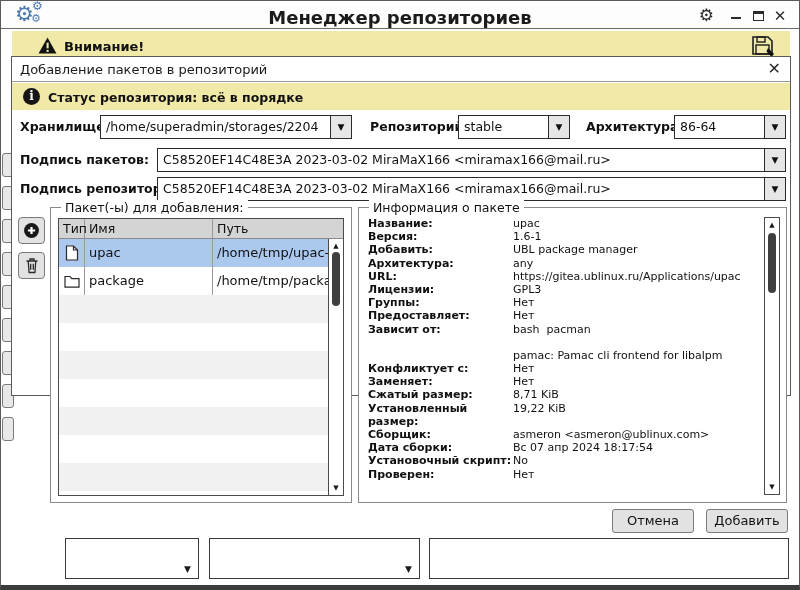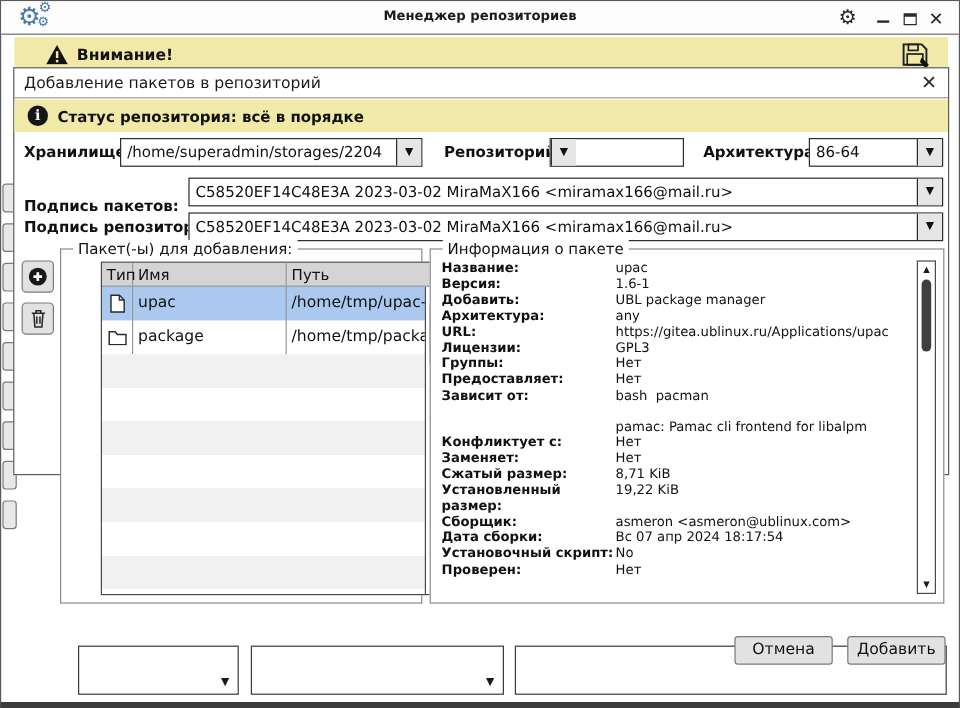--- a/index.html
+++ b/index.html
@@ -9,21 +9,21 @@
   .window { position:absolute; left:0; top:0; width:800px; height:590px;
             border:1px solid #5a5a5a; border-bottom:5px solid #3c3c3c; background:#fff; overflow:hidden; }
 
   
   .titlebar { position:absolute; left:0; top:0; width:100%; height:28px; background:#fdfdfd;
               border-bottom:1px solid #6a6a6a; }
   .app-logo { position:absolute; left:14px; top:1px; width:40px; height:26px; color:#4a79ae; }
   .app-logo .g1 { position:absolute; left:0; top:0px; font-size:21px; }
   .app-logo .g2 { position:absolute; left:17px; top:-3px; font-size:12px; }
   .app-logo .g3 { position:absolute; left:16px; top:10px; font-size:11px; }
-  .win-title { position:absolute; left:0; right:0; top:6px; text-align:center; font-size:11px;
+  .win-title { position:absolute; left:0; right:0; top:6px; text-align:center; font-size:18px;
                font-weight:bold; color:#1b1b1b; }
   .settings-gear { position:absolute; right:85px; top:4px; font-size:17px; color:#2b2b2b; cursor:default; }
   .winbtn { position:absolute; top:8px; width:14px; height:14px; text-align:center; }
   .btn-min  { right:56px; } .btn-min i { display:block; margin:8px auto 0; width:10px; height:2px; background:#2b2b2b; }
   .btn-max  { right:34px; } .btn-max i { display:block; margin:2px auto 0; width:11px; height:10px;
               border:1px solid #2b2b2b; border-top:3px solid #2b2b2b; background:#fff; }
   .btn-close { right:12px; font-size:15px; color:#2b2b2b; line-height:14px; }
 
   
   .warnbar { position:absolute; left:11px; top:30px; width:778px; height:68px; background:#f0e9a8; }
@@ -55,21 +55,21 @@
                   font-size:9px; color:#111; line-height:22px; }
 
   .tool-btn { position:absolute; left:6px; width:27px; height:27px; background:#e2e2e2;
               border:1px solid #7a7a7a; border-radius:4px; text-align:center; }
 
   .groupbox { position:absolute; border:1px solid #8a8a8a; background:#fff; }
   .legend { position:absolute; top:-8px; left:10px; background:#fff; padding:0 4px; font-size:12.5px; color:#111; }
 
   
   .pkg-table { position:absolute; left:7px; top:10px; width:286px; height:278px; border:1px solid #4a4a4a;
-               background:#fff; overflow:hidden;margin-left:26px; }
+               background:#fff; overflow:hidden; }
   .thead { display:flex; height:20px; background:#d4d4d4; border-bottom:1px solid #8a8a8a; }
   .thead .c { font-size:12.5px; color:#111; line-height:19px; padding-left:4px; border-right:1px solid #9a9a9a; }
   .c-type { width:26px; } .c-name { width:128px; } .c-path { flex:1; border-right:none !important; }
   .trow { display:flex; height:28px; align-items:center; width:270px; }
   .trow .c { font-size:13px; color:#111; line-height:27px; padding-left:4px; height:100%;
              border-right:1px solid #9a9a9a; white-space:nowrap; overflow:hidden; }
   .trow.selected { background:#abc8ee; }
   .trow .c-type { display:flex; align-items:center; justify-content:center; padding-left:0; }
   .filler { position:absolute; left:0; top:76px; width:270px; bottom:0;
             background:repeating-linear-gradient(#f1f1f1 0 28px, #ffffff 28px 56px); }
@@ -89,21 +89,21 @@
   .info-scroll { position:absolute; right:6px; top:9px; width:16px; height:278px; background:#fff;
                  border:1px solid #4a4a4a; }
   .info-scroll .up, .info-scroll .down { position:absolute; left:0; width:100%; text-align:center;
                  font-size:7px; color:#1a1a1a; }
   .info-scroll .up { top:3px; } .info-scroll .down { bottom:3px; }
   .info-scroll .thumb { position:absolute; left:3px; top:15px; width:8px; height:60px; background:#3f3f3f;
                  border-radius:4px; }
 
   .dlg-btn { position:absolute; top:452px; width:82px; height:24px; background:#e2e2e2;
              border:1px solid #7a7a7a; border-radius:3px; font-size:13px; color:#111; text-align:center;
-             line-height:22px;margin-top:21px; }
+             line-height:22px; }
   .btn-cancel { left:600px; } .btn-add { left:694px; }
 </style>
 </head>
 <body>
 
 <div class="window">
 
   <div class="titlebar">
     <div class="app-logo">
       <span class="g1">⚙</span>
@@ -166,29 +166,30 @@
       <span class="status-text">Статус репозитория: всё в порядке</span>
     </div>
 
     <span class="flabel" style="left:8px; top:58px;">Хранилище:</span>
     <div class="combo" style="left:88px; top:58px; width:252px;">
       <span class="val">/home/superadmin/storages/2204</span>
       <span class="arrow">▼</span>
     </div>
     <span class="flabel" style="left:358px; top:58px;">Репозиторий:</span>
     <div class="combo" style="left:446px; top:58px; width:112px;">
+      <span class="val">stable</span>
       <span class="arrow">▼</span>
     </div>
     <span class="flabel" style="left:574px; top:58px;">Архитектура:</span>
     <div class="combo" style="left:662px; top:58px; width:112px;">
       <span class="val">86-64</span>
       <span class="arrow">▼</span>
     </div>
 
-    <span class="flabel" style="left:8px; top:91px;margin-top:12px;">Подпись пакетов:</span>
+    <span class="flabel" style="left:8px; top:91px;">Подпись пакетов:</span>
     <div class="combo" style="left:145px; top:91px; width:629px;">
       <span class="val">C58520EF14C48E3A 2023-03-02 MiraMaX166 &lt;miramax166@mail.ru&gt;</span>
       <span class="arrow">▼</span>
     </div>
     <span class="flabel" style="left:8px; top:120px;">Подпись репозитория:</span>
     <div class="combo" style="left:145px; top:120px; width:629px;">
       <span class="val">C58520EF14C48E3A 2023-03-02 MiraMaX166 &lt;miramax166@mail.ru&gt;</span>
       <span class="arrow">▼</span>
     </div>
 

